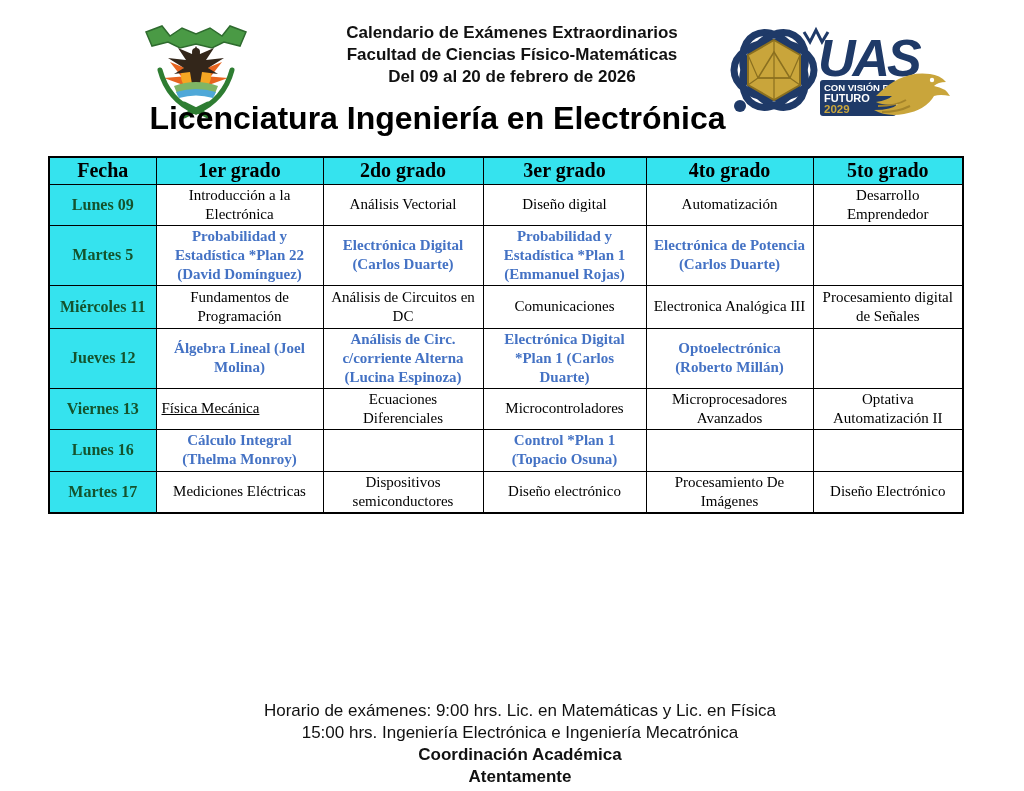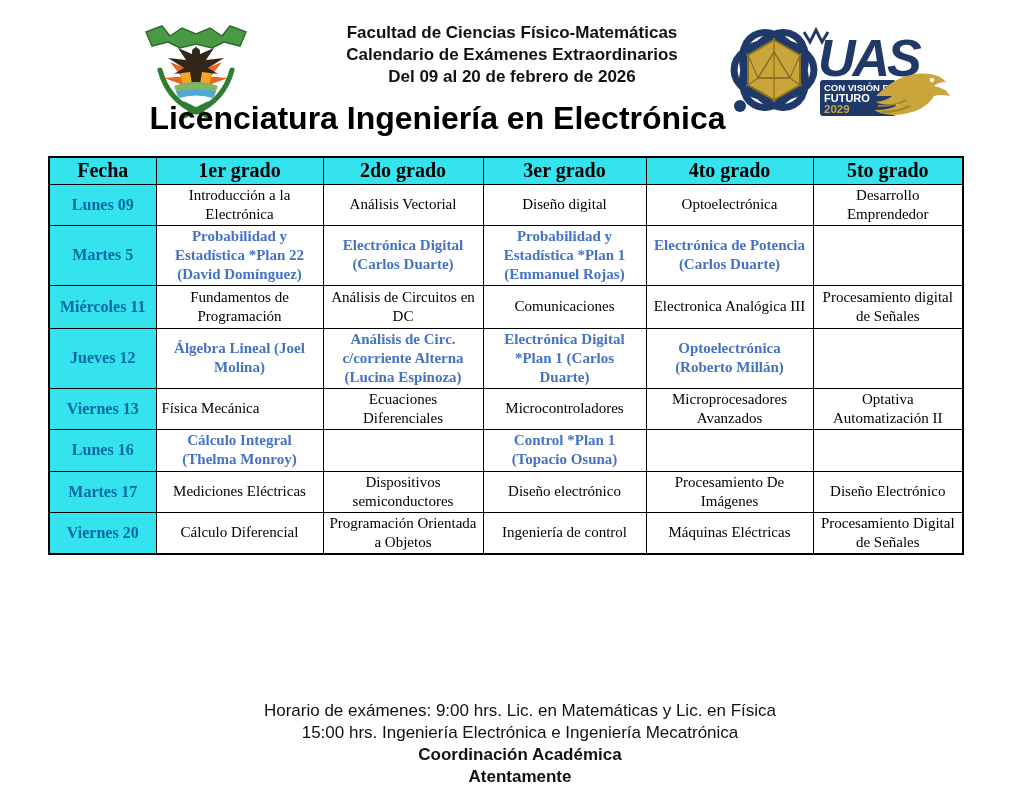--- a/index.html
+++ b/index.html
@@ -16,24 +16,24 @@
                 font-weight: bold; font-size: 32px; color: #000; }
 
   
   table.cal { position: absolute; left: 48px; top: 139px; width: 914px;
               border-collapse: collapse; table-layout: fixed;
               font-family: "Liberation Serif", serif; margin-top: 17px; }
   table.cal td, table.cal th { border: 1px solid #000; vertical-align: middle;
               text-align: center; padding: 1px 5px; }
   table.cal { border: 2px solid #000; }
   th.colhead { background: var(--cyan); font-size: 20px; font-weight: bold; color: #000; }
-  td.datecell { background: var(--cyan); font-size: 16px; font-weight: bold; color: #0369a1; }
+  td.datecell { background: var(--cyan); font-size: 16px; font-weight: bold; color: #14532d; }
   td.subj { font-size: 15px; line-height: 19px; color: #000; background: #fff; }
   td.subj.blue { color: #4472C4; font-weight: bold; }
-  td.subj.left { text-align: left; }
+  td.subj.left { text-align: left; text-decoration: underline; }
 
   
   .footer { position: absolute; left: 0; top: 700px; width: 1024px; text-align: center;
             font-size: 17px; line-height: 22px; color: #111; margin-left: 8px; }
   .footer .bold { font-weight: bold; }
 
   :root { --cyan: #35E3EE; }
 </style>
 </head>
 <body>
@@ -61,22 +61,22 @@
 
   <g stroke="#2e7d32" stroke-width="5" fill="none" stroke-linecap="round">
     <path d="M20 58 Q28 88 56 100"></path>
     <path d="M92 58 Q84 88 56 100"></path>
     <path d="M44 104 L68 92"></path>
     <path d="M68 104 L44 92"></path>
   </g>
 </svg>
 
 <div class="head-text">
+  <div>Calendario de Exámenes Extraordinarios</div>
   <div>Facultad de Ciencias Físico-Matemáticas</div>
-  <div>Calendario de Exámenes Extraordinarios</div>
   <div>Del 09 al 20 de febrero de 2026</div>
 </div>
 
 <svg class="uas-logo" viewBox="0 0 224 102">
 
   <g stroke="#1F3A68" stroke-width="7" fill="none">
     <ellipse cx="48" cy="52" rx="40" ry="28"></ellipse>
     <ellipse cx="48" cy="52" rx="40" ry="28" transform="rotate(60 48 52)"></ellipse>
     <ellipse cx="48" cy="52" rx="40" ry="28" transform="rotate(120 48 52)"></ellipse>
   </g>
@@ -123,21 +123,21 @@
     <th class="colhead">2do grado</th>
     <th class="colhead">3er grado</th>
     <th class="colhead">4to grado</th>
     <th class="colhead">5to grado</th>
   </tr>
   <tr style="height:40px">
     <td class="datecell">Lunes 09</td>
     <td class="subj">Introducción a la Electrónica</td>
     <td class="subj">Análisis Vectorial</td>
     <td class="subj">Diseño digital</td>
-    <td class="subj">Optoelectrónica</td>
+    <td class="subj">Automatización</td>
     <td class="subj">Desarrollo Emprendedor</td>
   </tr>
   <tr style="height:59px">
     <td class="datecell">Martes 5</td>
     <td class="subj blue">Probabilidad y Estadística *Plan 22 (David Domínguez)</td>
     <td class="subj blue">Electrónica Digital (Carlos Duarte)</td>
     <td class="subj blue">Probabilidad y Estadística *Plan 1 (Emmanuel Rojas)</td>
     <td class="subj blue">Electrónica de Potencia (Carlos Duarte)</td>
     <td class="subj"></td>
   </tr>
@@ -174,28 +174,20 @@
     <td class="subj"></td>
   </tr>
   <tr style="height:39px">
     <td class="datecell">Martes 17</td>
     <td class="subj">Mediciones Eléctricas</td>
     <td class="subj">Dispositivos semiconductores</td>
     <td class="subj">Diseño electrónico</td>
     <td class="subj">Procesamiento De Imágenes</td>
     <td class="subj">Diseño Electrónico</td>
   </tr>
-  <tr style="height:40px">
-    <td class="datecell">Viernes 20</td>
-    <td class="subj">Cálculo Diferencial</td>
-    <td class="subj">Programación Orientada a Objetos</td>
-    <td class="subj">Ingeniería de control</td>
-    <td class="subj">Máquinas Eléctricas</td>
-    <td class="subj">Procesamiento Digital de Señales</td>
-  </tr>
 </tbody>
   </table>
 
 <div class="footer">
   <div>Horario de exámenes: 9:00 hrs.  Lic. en Matemáticas y Lic. en Física</div>
   <div>15:00 hrs. Ingeniería Electrónica e Ingeniería Mecatrónica</div>
   <div class="bold">Coordinación Académica</div>
   <div class="bold">Atentamente</div>
 </div>
 

